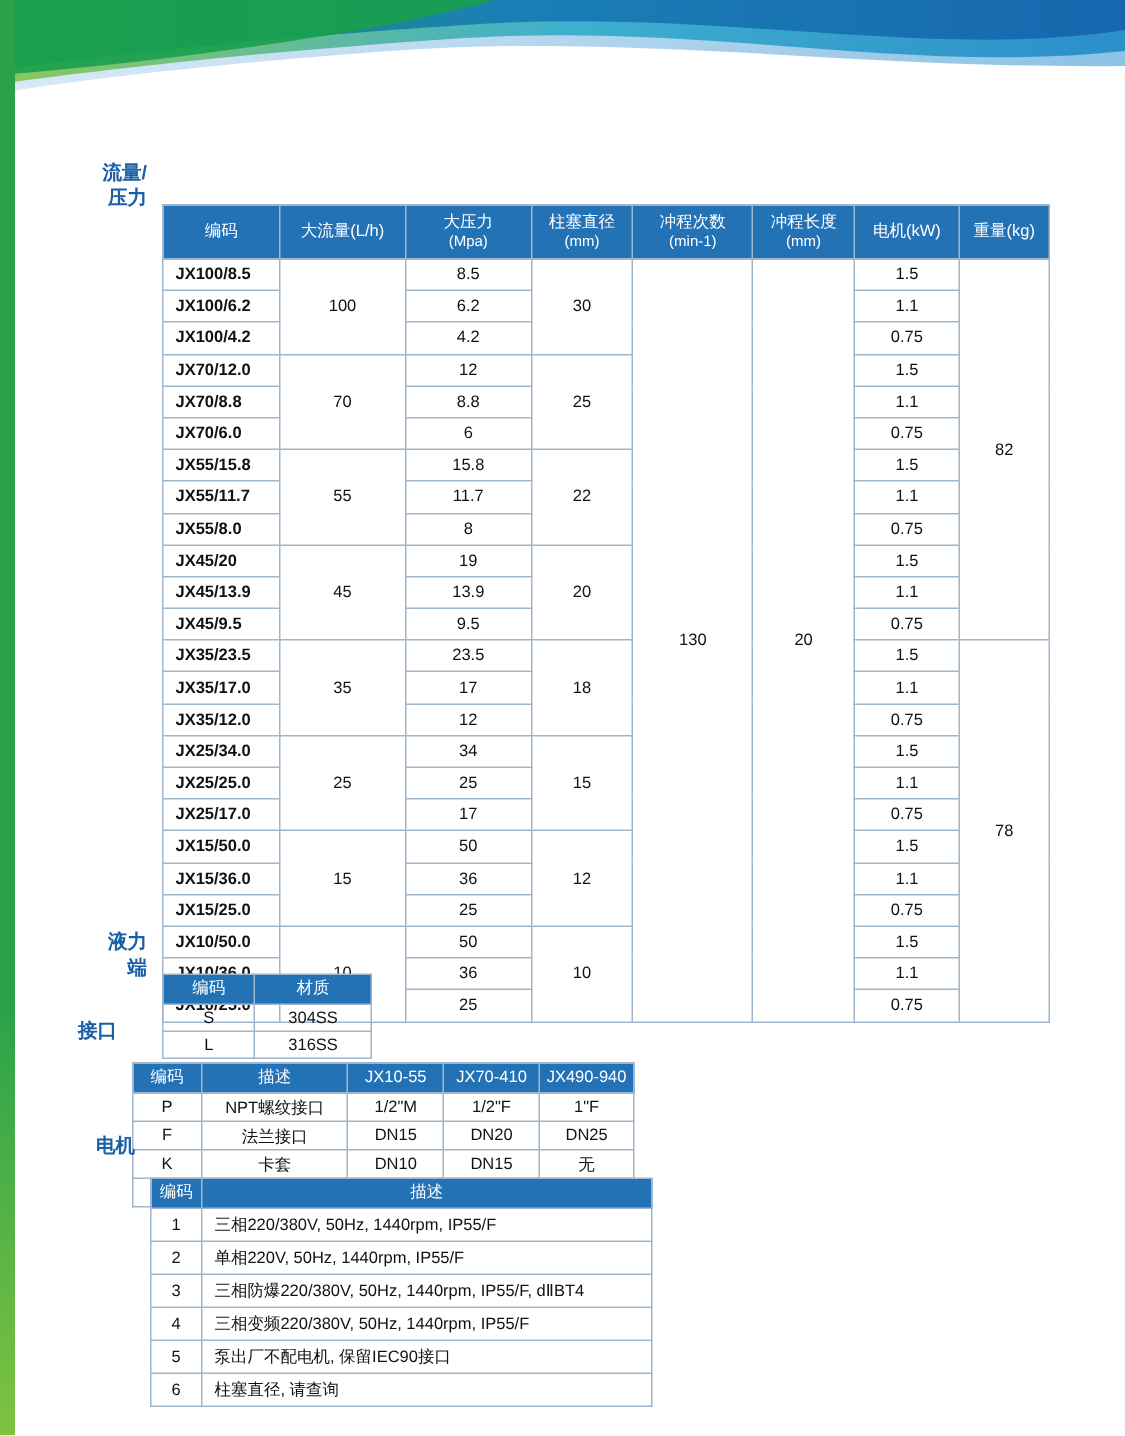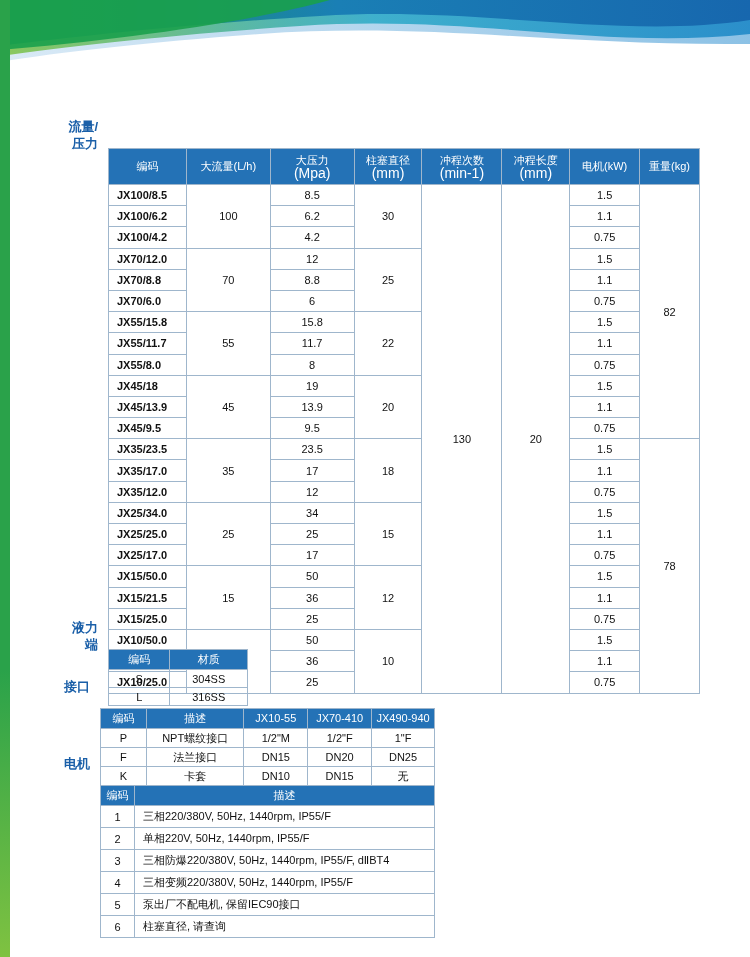--- a/index.html
+++ b/index.html
@@ -64,21 +64,21 @@
     padding: 0 2px;
   }
   thead th {
     background: #2472b6;
     color: #ffffff;
     font-size: 11px;
     font-weight: normal;
     line-height: 13px;
     padding: 3px 2px;
   }
-  thead th small { display: block; font-size: 14px; }
+  thead th small { display: block; font-size: 10px; }
 
   
   #flow-table { width: 592px; }
   #flow-table thead th { height: 36px; }
   #flow-table tbody td { height: 21.2px; font-size: 11px; }
   #flow-table tbody td.code { text-align: left; padding-left: 8px; font-weight: bold; }
 
   
   #liquid-table { width: 140px; }
   #liquid-table thead th { height: 20px; }
@@ -121,21 +121,21 @@
     <rect x="0" y="0" width="750" height="72" fill="#ffffff"></rect>
     <path d="M0,0 L750,0 L750,44 C560,46 430,22 260,34 C150,42 60,52 0,62 Z" fill="url(#g3)" opacity="0.55"></path>
     <path d="M0,0 L750,0 L750,34 C600,50 470,14 300,26 C180,34 70,46 0,56 Z" fill="url(#g2)" opacity="0.85"></path>
     <path d="M0,0 L750,0 L750,20 C620,40 480,6 320,16 C190,24 80,36 0,46 Z" fill="url(#g1)"></path>
     <path d="M0,0 L330,0 C250,22 120,40 0,50 Z" fill="#19a04d" opacity="0.9"></path>
   </svg>
 </div>
 
 <div class="left-bar"></div>
 
-<div class="section" style="top:116px; left:56px;">
+<div class="section" style="top:104px; left:56px;">
   <div class="sec-label">
     <span>流量/</span>
     <span>压力</span>
   </div>
   <table id="flow-table">
     <colgroup>
       <col style="width:78px">
         <col style="width:84px">
         <col style="width:84px">
         <col style="width:68px">
@@ -229,21 +229,21 @@
         <td>11.7</td>
         <td>1.1</td>
       </tr>
       <tr>
         <td class="code">JX55/8.0</td>
         <td>8</td>
         <td>0.75</td>
       </tr>
 
       <tr>
-        <td class="code">JX45/18</td>
+        <td class="code">JX45/20</td>
         <td rowspan="3">45</td>
         <td>19</td>
         <td rowspan="3">20</td>
         <td>1.5</td>
       </tr>
       <tr>
         <td class="code">JX45/13.9</td>
         <td>13.9</td>
         <td>1.1</td>
       </tr>
@@ -291,21 +291,21 @@
       </tr>
 
       <tr>
         <td class="code">JX15/50.0</td>
         <td rowspan="3">15</td>
         <td>50</td>
         <td rowspan="3">12</td>
         <td>1.5</td>
       </tr>
       <tr>
-        <td class="code">JX15/21.5</td>
+        <td class="code">JX15/36.0</td>
         <td>36</td>
         <td>1.1</td>
       </tr>
       <tr>
         <td class="code">JX15/25.0</td>
         <td>25</td>
         <td>0.75</td>
       </tr>
 
       <tr>
@@ -351,21 +351,21 @@
         <td>304SS</td>
       </tr>
       <tr>
         <td>L</td>
         <td>316SS</td>
       </tr>
     </tbody>
   </table>
 </div>
 
-<div class="section" style="top:676px; left:48px;">
+<div class="section" style="top:676px; left:36px;">
   <div class="sec-label">
     <span>接口</span>
   </div>
   <table id="port-table">
     <colgroup>
       <col style="width:46px">
         <col style="width:98px">
         <col style="width:64px">
         <col style="width:64px">
         <col style="width:63px">

